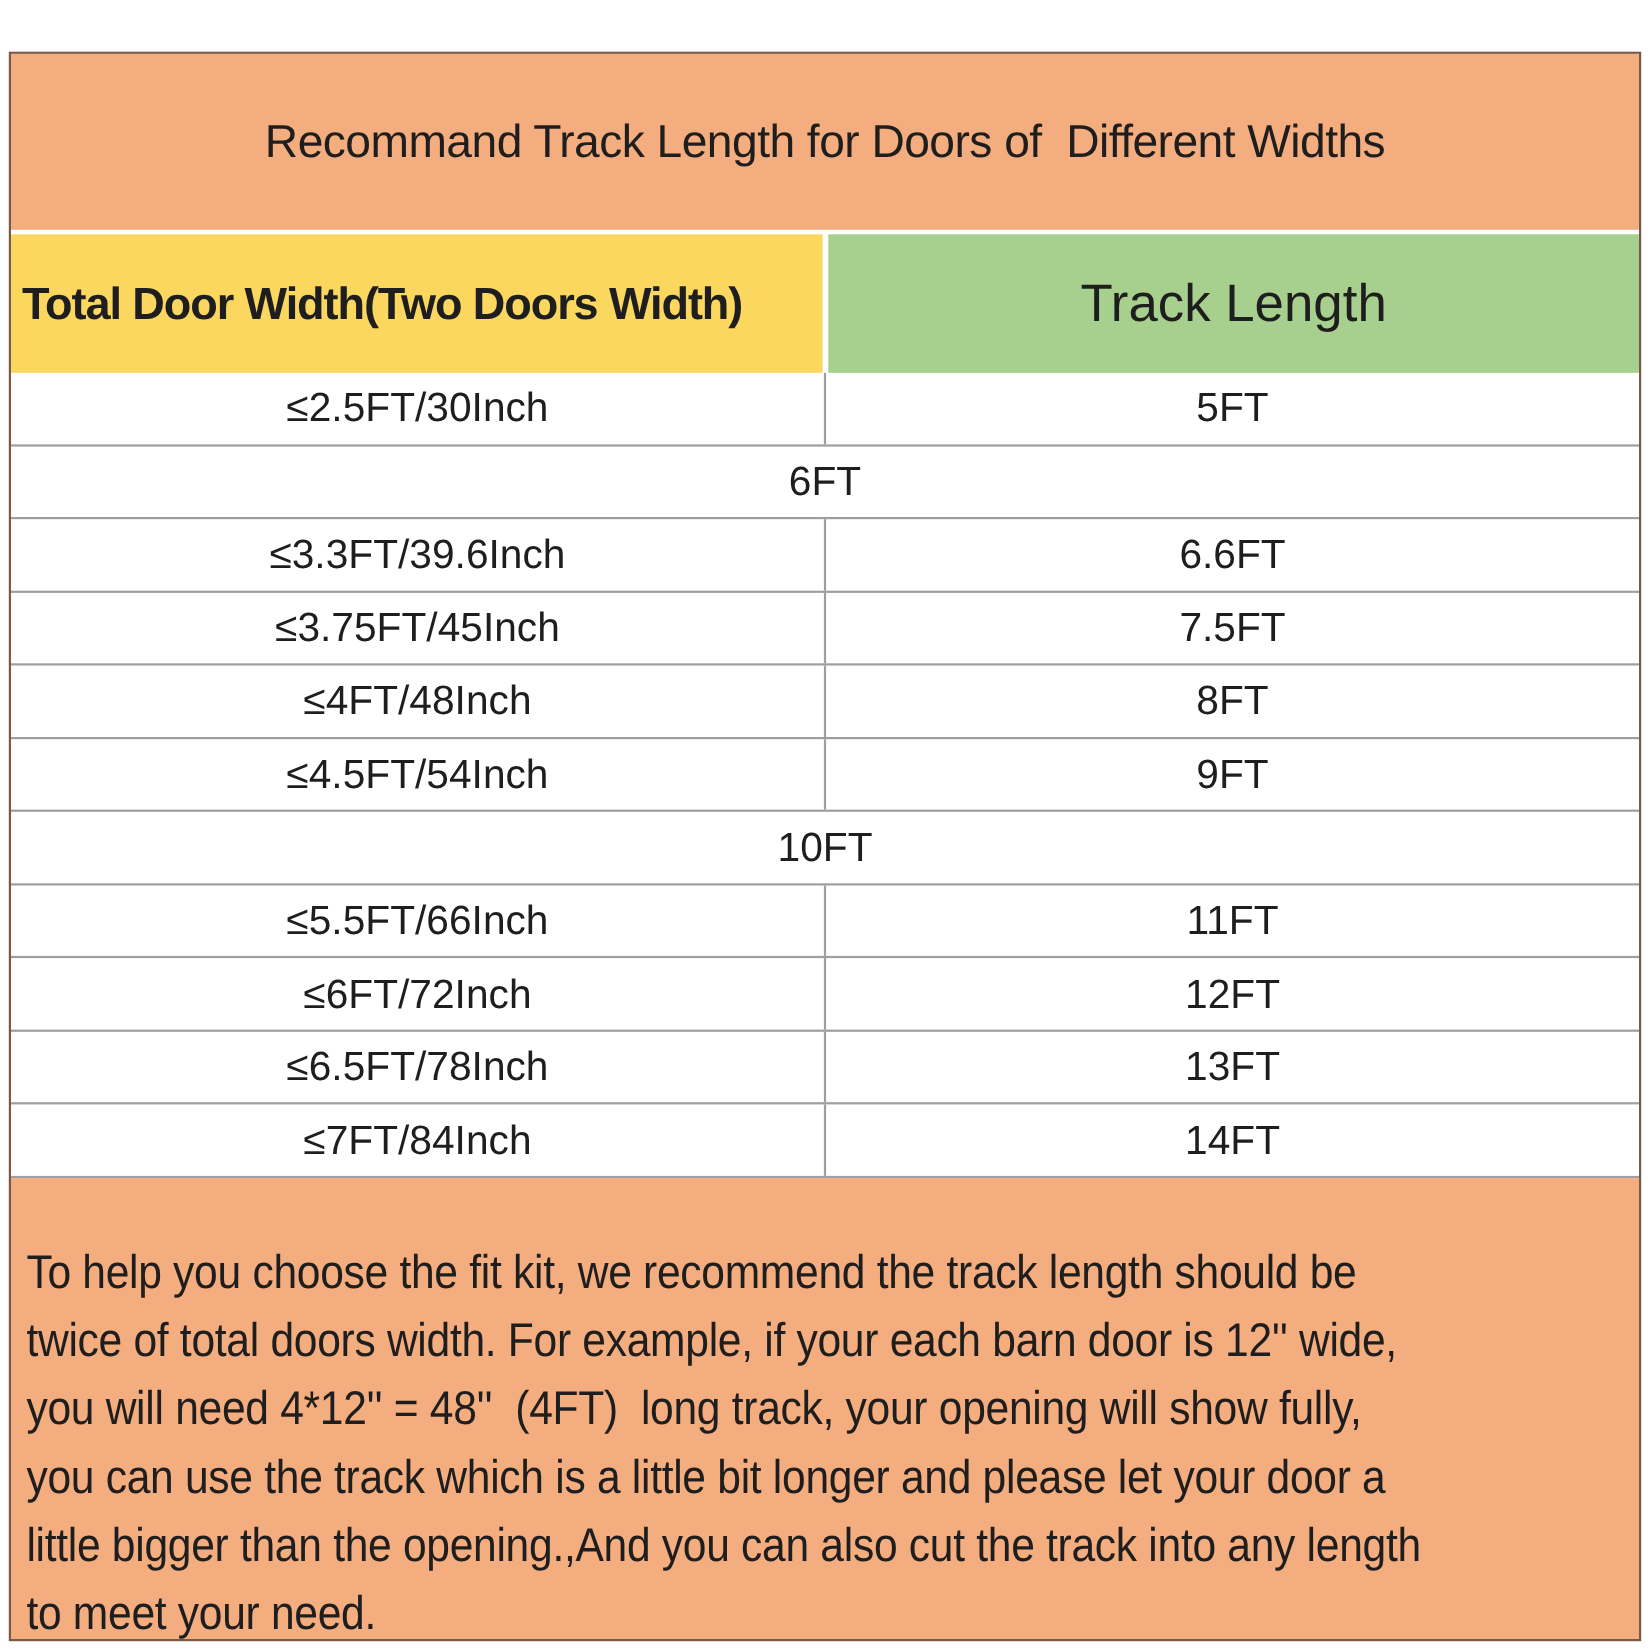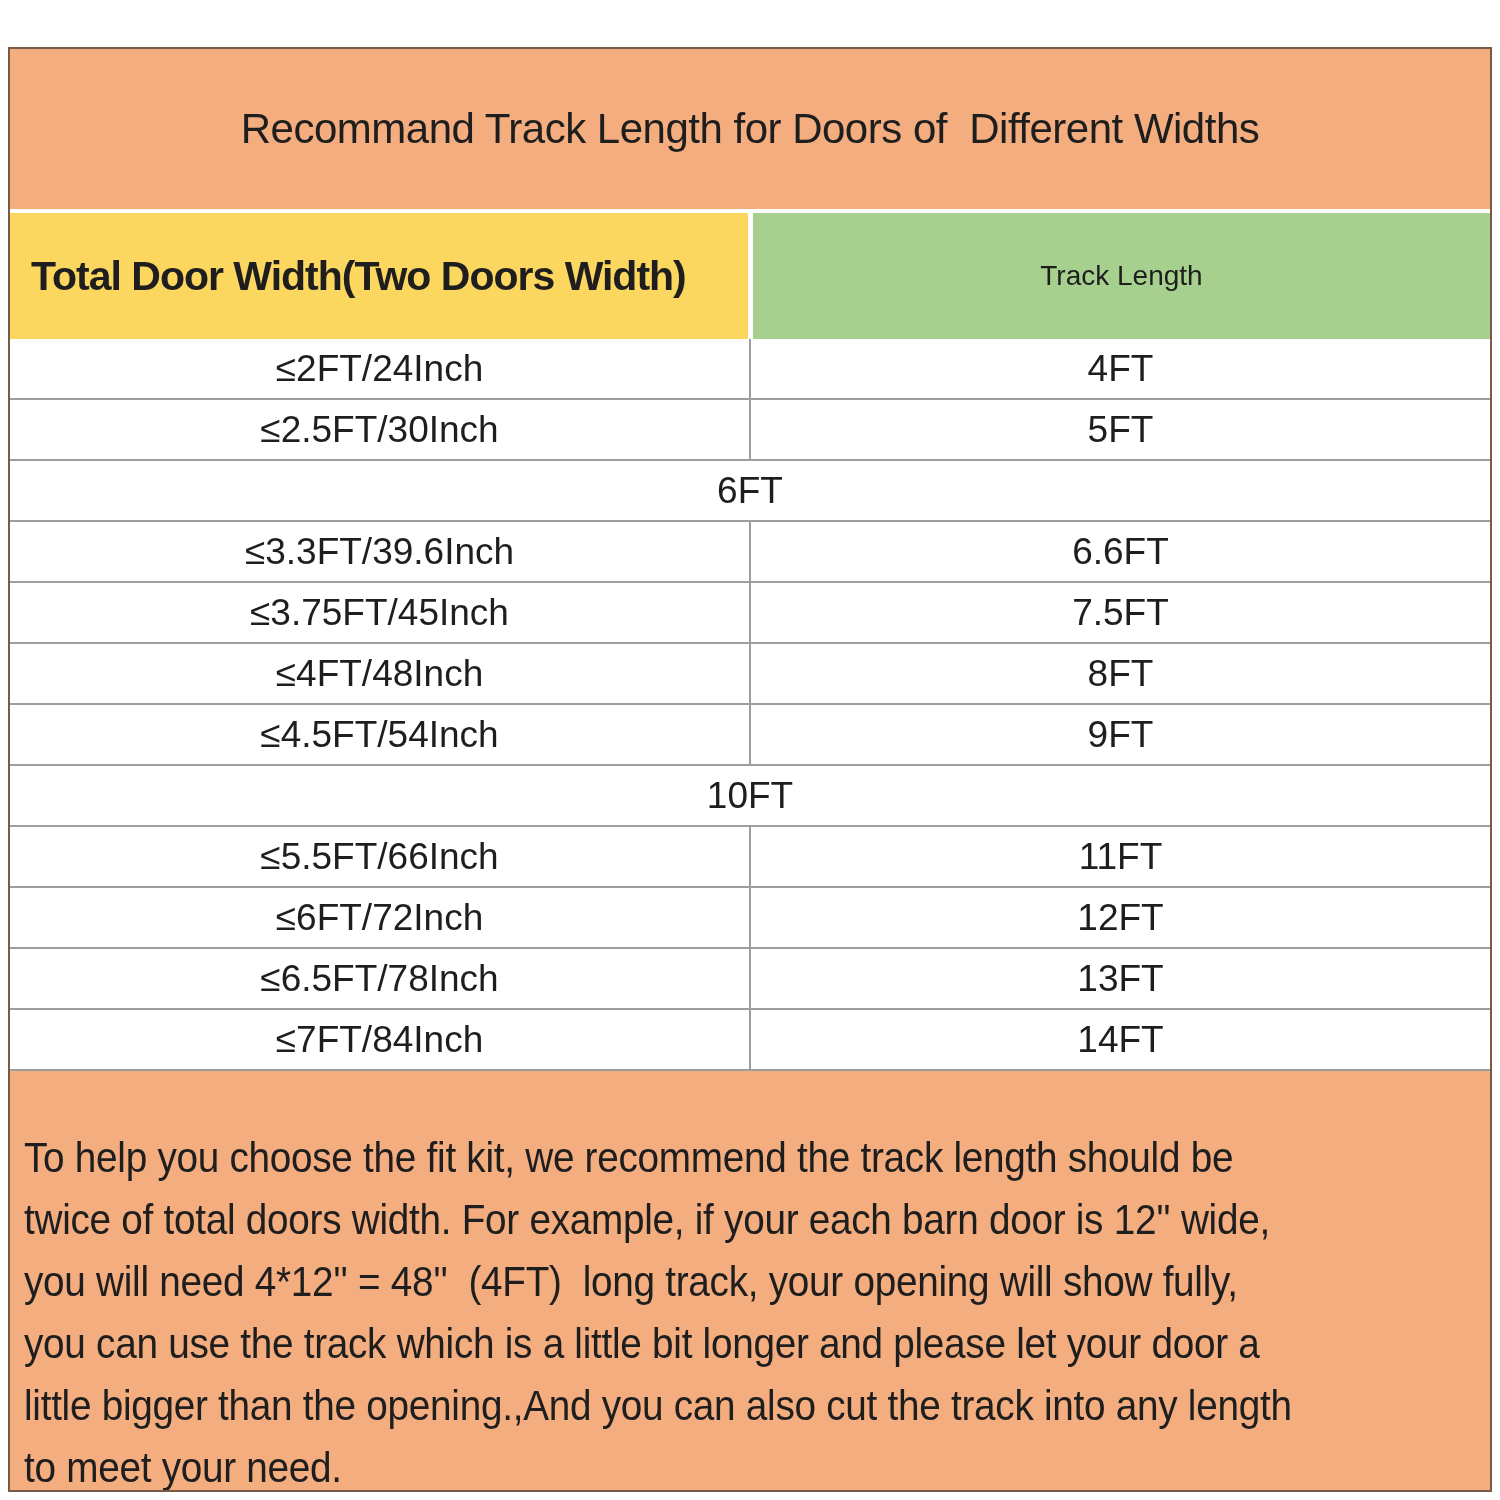--- a/index.html
+++ b/index.html
@@ -24,27 +24,27 @@
     display:flex;align-items:center;justify-content:center;
   }
   .title-text{
     font-size:42px;white-space:pre;letter-spacing:-0.5px;
   }
   .hgap{height:4px;background:#ffffff;}
   .header-row{height:126px;display:flex;}
   .hcell{display:flex;align-items:center;}
   .hcell.c1{
     width:738px;background:var(--yellow);
-    padding-left:21px;
+    padding-left:10px;
     font-weight:bold;font-size:41px;letter-spacing:-1px;white-space:nowrap;
   }
   .vgap{width:5px;background:#ffffff;}
   .hcell.c2{
     flex:1;background:var(--green);
-    justify-content:center;font-size:28px;
+    justify-content:center;font-size:48px;
   }
   .table-body{height:732px;display:flex;flex-direction:column;background:#ffffff;}
   .row{flex:1;display:flex;border-bottom:2px solid var(--line);}
   .rc{display:flex;align-items:center;justify-content:center;font-size:37px;white-space:nowrap;}
   .rc.w{width:741px;border-right:2px solid var(--line);}
   .rc.t{flex:1;}
   .note-block{
     flex:1;background:var(--orange);
     padding:55px 0 16px 14px;overflow:hidden;
   }
@@ -66,24 +66,20 @@
 
   <div class="hgap"></div>
 
   <div class="header-row">
     <div class="hcell c1">Total Door Width(Two Doors Width)</div>
     <div class="vgap"></div>
     <div class="hcell c2">Track Length</div>
   </div>
 
   <div class="table-body" id="table-body">
-  <div class="row">
-    <div class="rc w">≤2FT/24Inch</div>
-    <div class="rc t">4FT</div>
-  </div>
 
   <div class="row">
     <div class="rc w">≤2.5FT/30Inch</div>
     <div class="rc t">5FT</div>
   </div>
 
   <div class="row">
     <div class="rc t">6FT</div>
   </div>
 

